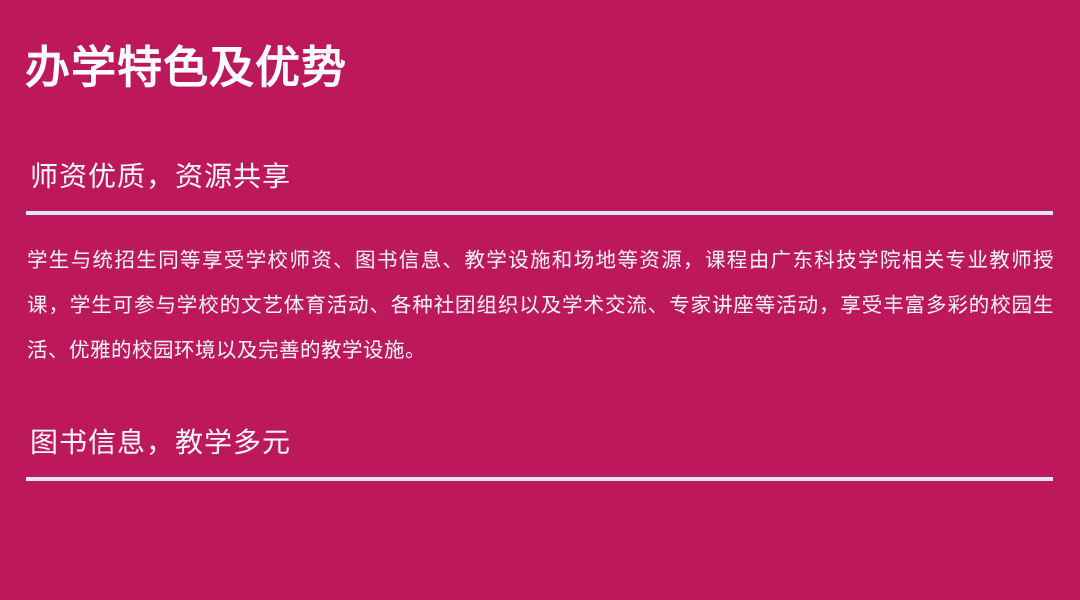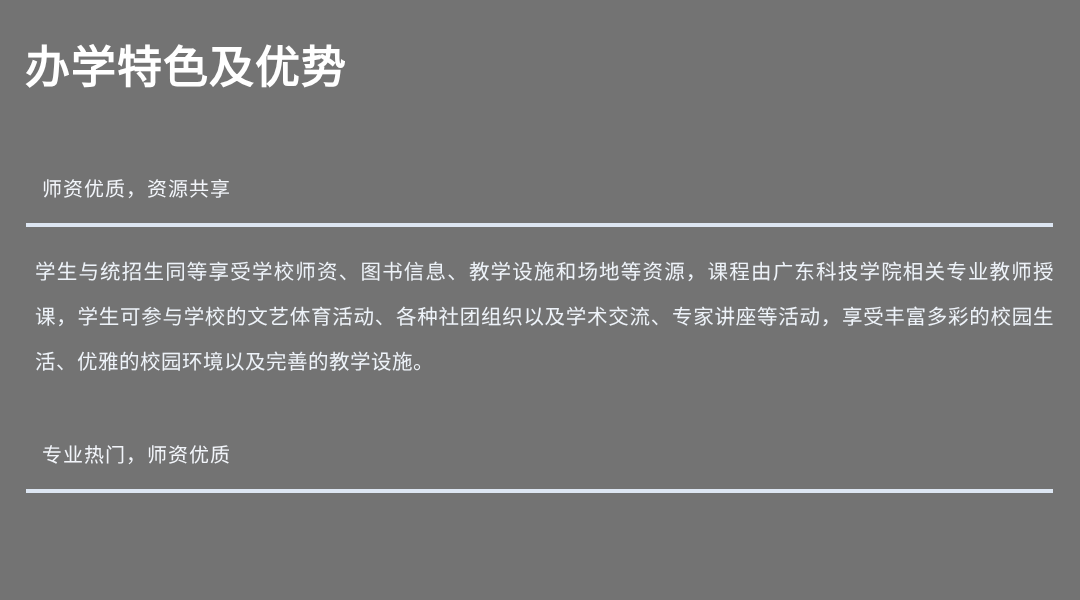--- a/index.html
+++ b/index.html
@@ -13,21 +13,21 @@
     overflow: hidden;
     background: #0f4a9c;
     font-family: "Liberation Sans", "DejaVu Sans", sans-serif;
     -webkit-font-smoothing: antialiased;
   }
 
   .page {
     position: relative;
     width: 1080px;
     height: 600px;
-    background: #737373;
+    background: #be185d;
     box-sizing: border-box;
   }
 
   
   .page-title {
     position: absolute;
     left: 25px;
     top: 8px;
     font-size: 45px;
     font-weight: 700;
@@ -40,41 +40,41 @@
   
   .section {
     position: absolute;
     left: 0;
     width: 1080px;
   }
   .section-1 { top: 155px; }
   .section-2 { top: 421px; }
 
   .section-heading {
-    margin: 12px;
+    margin: 0;
     padding: 0 0 0 30px;
-    font-size: 20px;
+    font-size: 28px;
     font-weight: 400;
     color: #f2f5fa;
     letter-spacing: 1px;
     line-height: 44px;
     white-space: nowrap;
   }
 
   .section-rule {
     margin: 12px 0 0 26px;
     width: 1027px;
     height: 4px;
     background: #dde6f2;
     border: 0;
     padding: 0;
   }
 
   .section-body {
-    margin: 22px 0 0 8px;
+    margin: 22px 0 0 0;
     padding: 0 26px 0 27px;
     font-size: 20.5px;
     font-weight: 400;
     color: #eef3f9;
     line-height: 45px;
     letter-spacing: 0.5px;
     text-align: justify;
     text-justify: inter-ideograph;
   }
 </style>
@@ -85,17 +85,17 @@
 
   <h1 class="page-title">办学特色及优势</h1>
 
   <div class="section section-1">
     <h2 class="section-heading">师资优质，资源共享</h2>
     <div class="section-rule"></div>
     <p class="section-body">学生与统招生同等享受学校师资、图书信息、教学设施和场地等资源，课程由广东科技学院相关专业教师授课，学生可参与学校的文艺体育活动、各种社团组织以及学术交流、专家讲座等活动，享受丰富多彩的校园生活、优雅的校园环境以及完善的教学设施。</p>
   </div>
 
   <div class="section section-2">
-    <h2 class="section-heading">专业热门，师资优质</h2>
+    <h2 class="section-heading">图书信息，教学多元</h2>
     <div class="section-rule"></div>
   </div>
 
 </div>
 
 </body></html>

